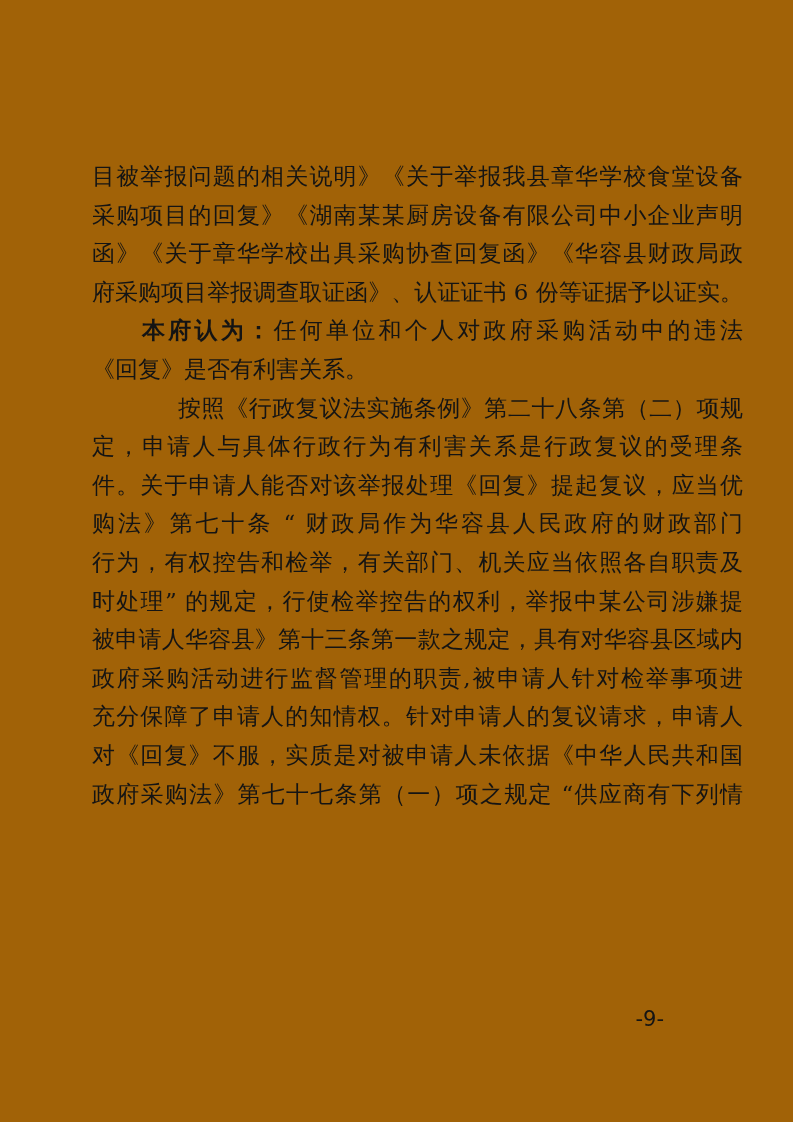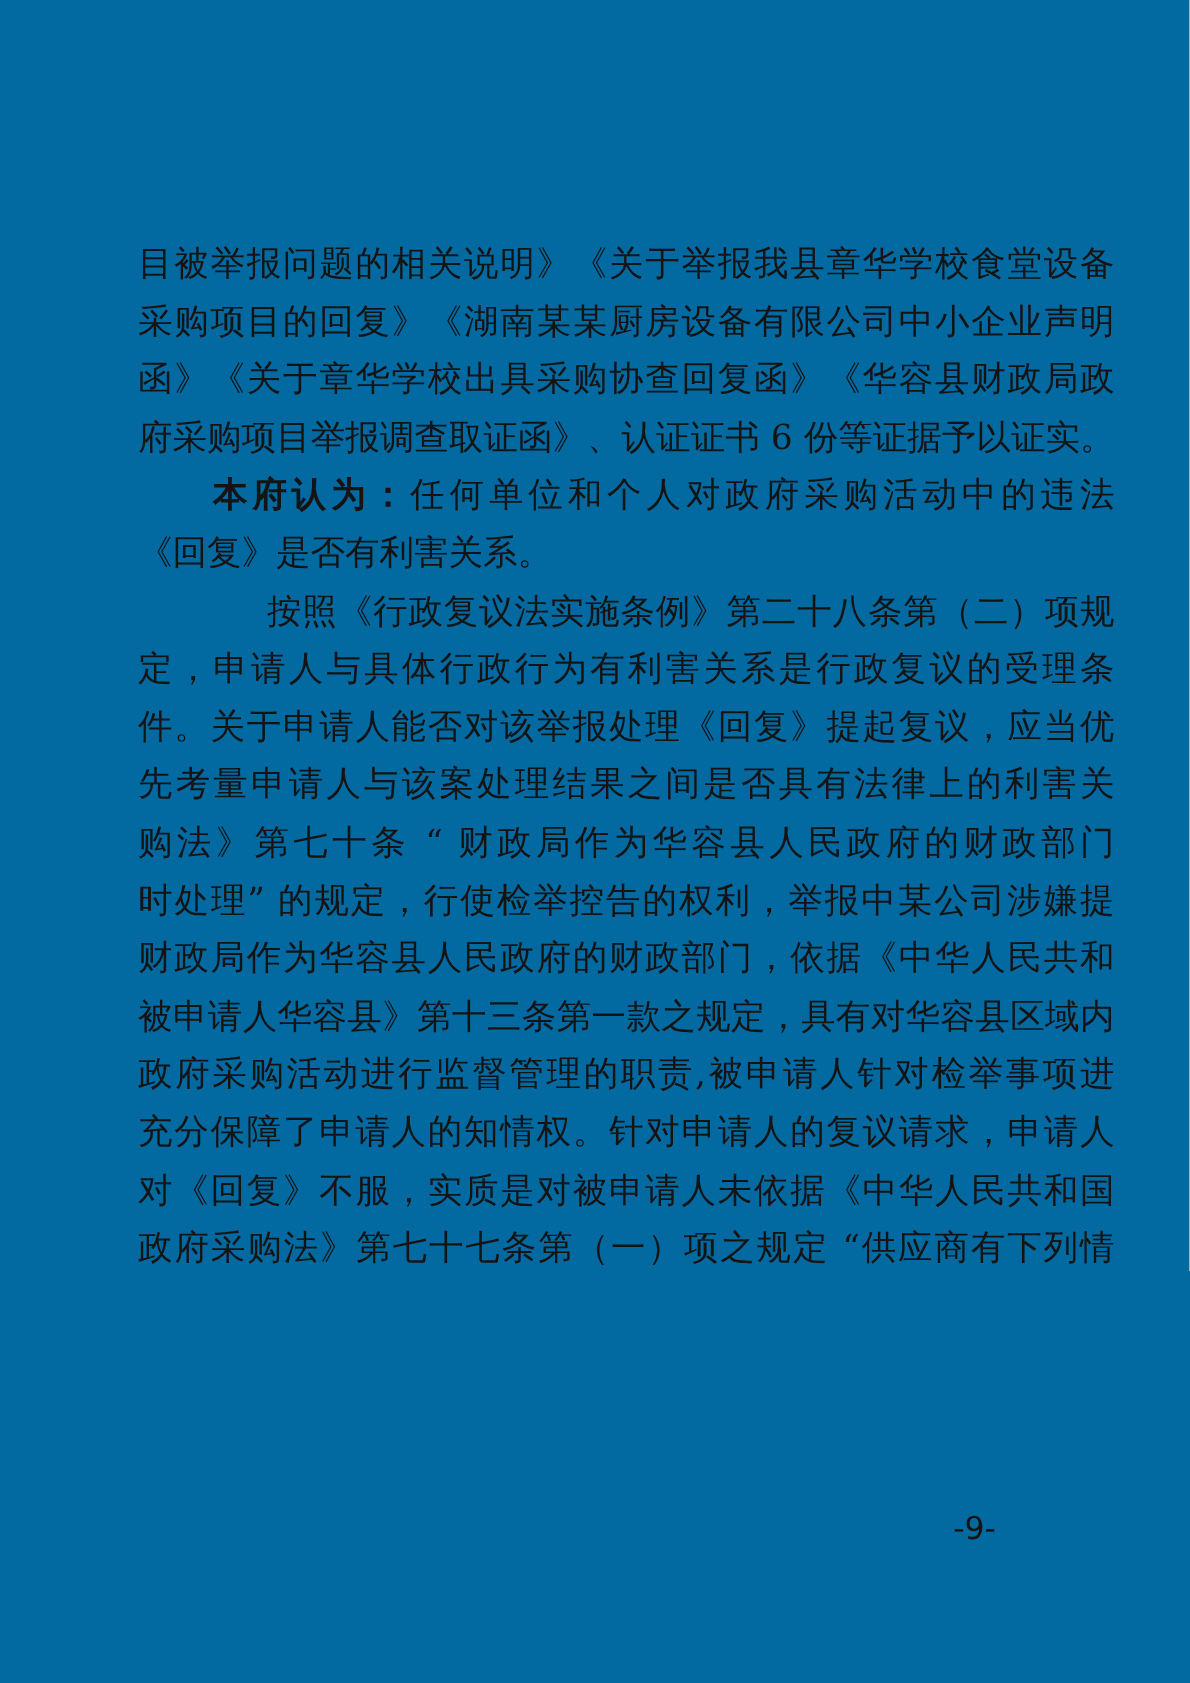--- a/index.html
+++ b/index.html
@@ -4,21 +4,21 @@
 <style>
   html, body {
     margin: 0;
     padding: 0;
     background: #ffffff;
   }
   .page {
     position: relative;
     width: 793px;
     height: 1122px;
-    background: #0369a1;
+    background: #a16207;
     overflow: hidden;
     font-family: "DejaVu Serif", "Liberation Serif", serif;
     color: #141414;
   }
   .content {
     position: absolute;
     left: 92px;
     top: 157px;
     width: 651px;
   }
@@ -65,24 +65,23 @@
     <div class="line">采购项目的回复》《湖南某某厨房设备有限公司中小企业声明</div>
     <div class="line">函》《关于章华学校出具采购协查回复函》《华容县财政局政</div>
     <div class="line">府采购项目举报调查取证函》、认证证书 6 份等证据予以证实。</div>
 
     <div class="line indent2"><span class="lead">本府认为：</span><span>任何单位和个人对政府采购活动中的违法</span></div>
     <div class="line noj">《回复》是否有利害关系。</div>
 
     <div class="line indent3">按照《行政复议法实施条例》第二十八条第（二）项规</div>
     <div class="line">定，申请人与具体行政行为有利害关系是行政复议的受理条</div>
     <div class="line">件。关于申请人能否对该举报处理《回复》提起复议，应当优</div>
-    <div class="line">先考量申请人与该案处理结果之间是否具有法律上的利害关</div>
     <div class="line">购法》第七十条 “ 财政局作为华容县人民政府的财政部门</div>
+    <div class="line">行为，有权控告和检举，有关部门、机关应当依照各自职责及</div>
     <div class="line">时处理” 的规定，行使检举控告的权利，举报中某公司涉嫌提</div>
-    <div class="line">财政局作为华容县人民政府的财政部门，依据《中华人民共和</div>
     <div class="line">被申请人华容县》第十三条第一款之规定，具有对华容县区域内</div>
     <div class="line">政府采购活动进行监督管理的职责,被申请人针对检举事项进</div>
     <div class="line">充分保障了申请人的知情权。针对申请人的复议请求，申请人</div>
     <div class="line">对《回复》不服，实质是对被申请人未依据《中华人民共和国</div>
     <div class="line">政府采购法》第七十七条第（一）项之规定 “供应商有下列情</div>
 
   </div>
 
   <div class="pagenum">-9-</div>
 </div>

